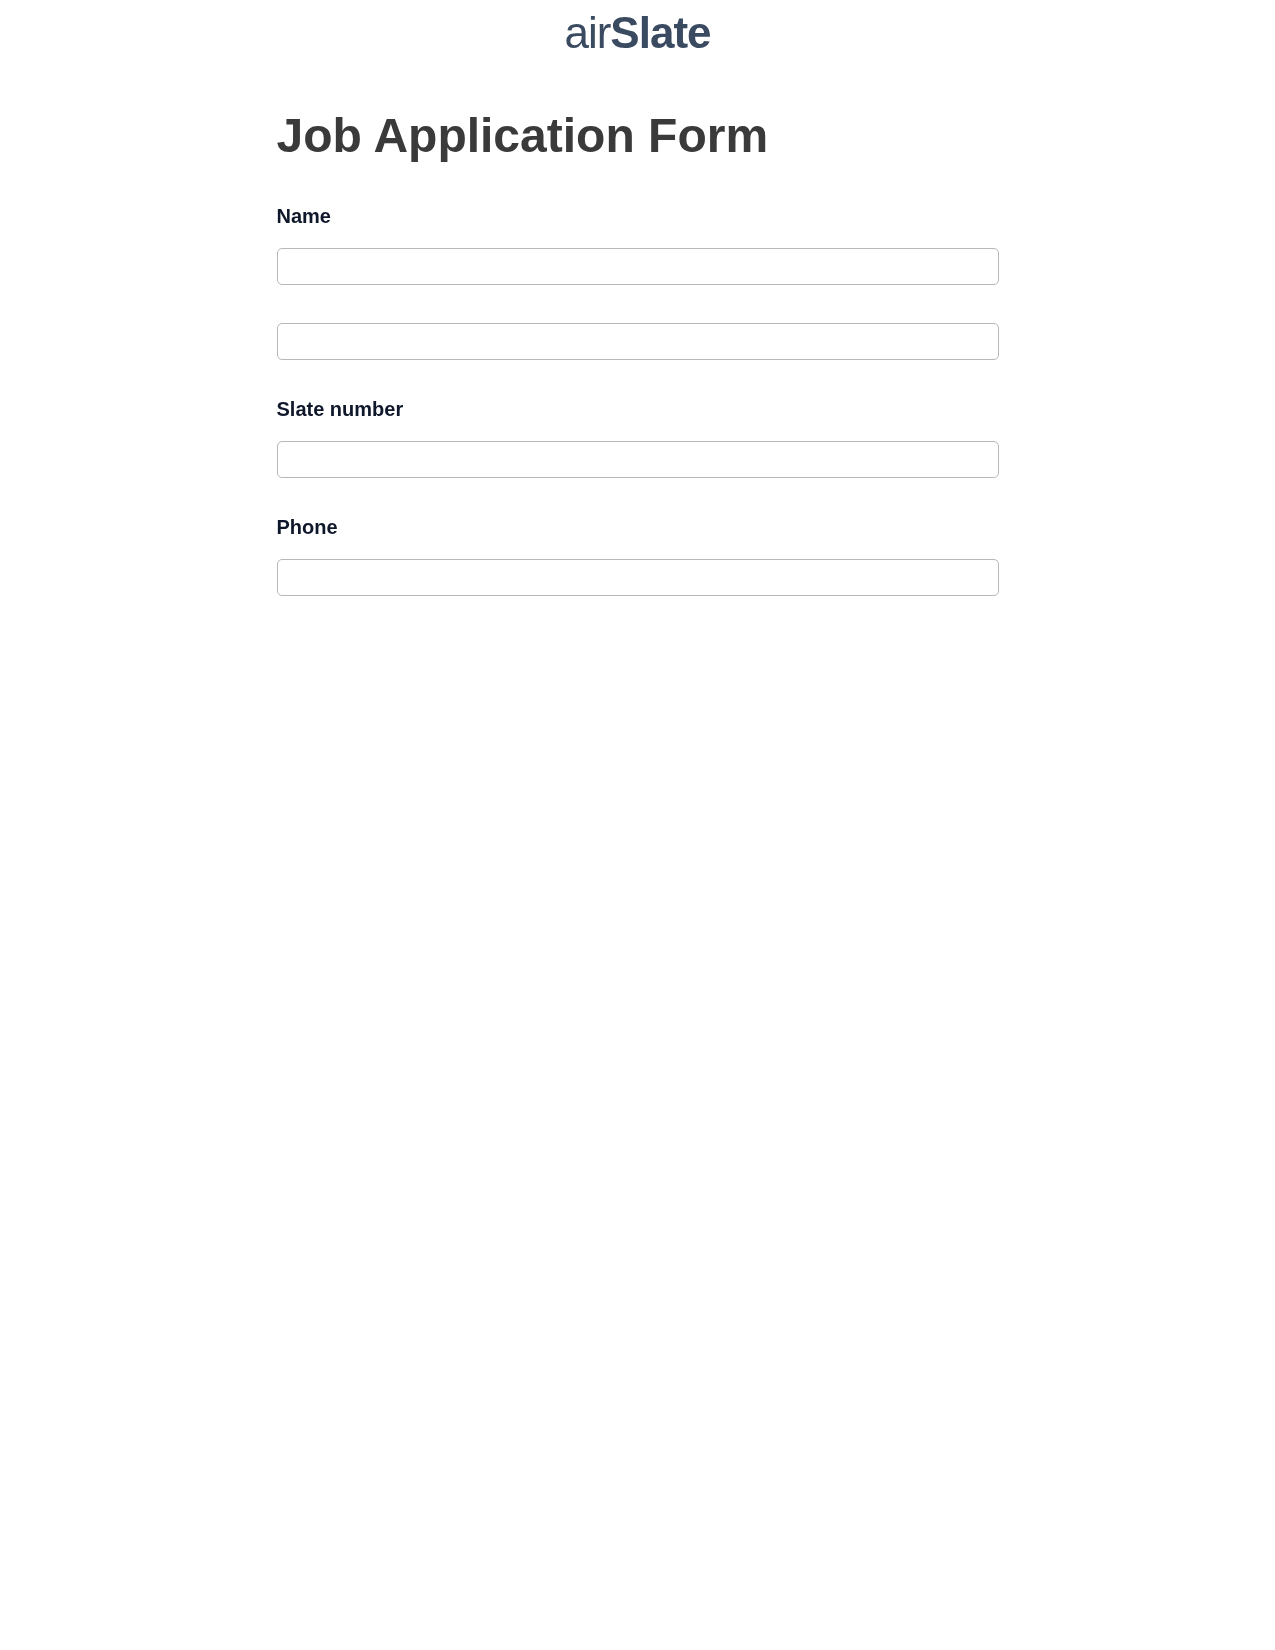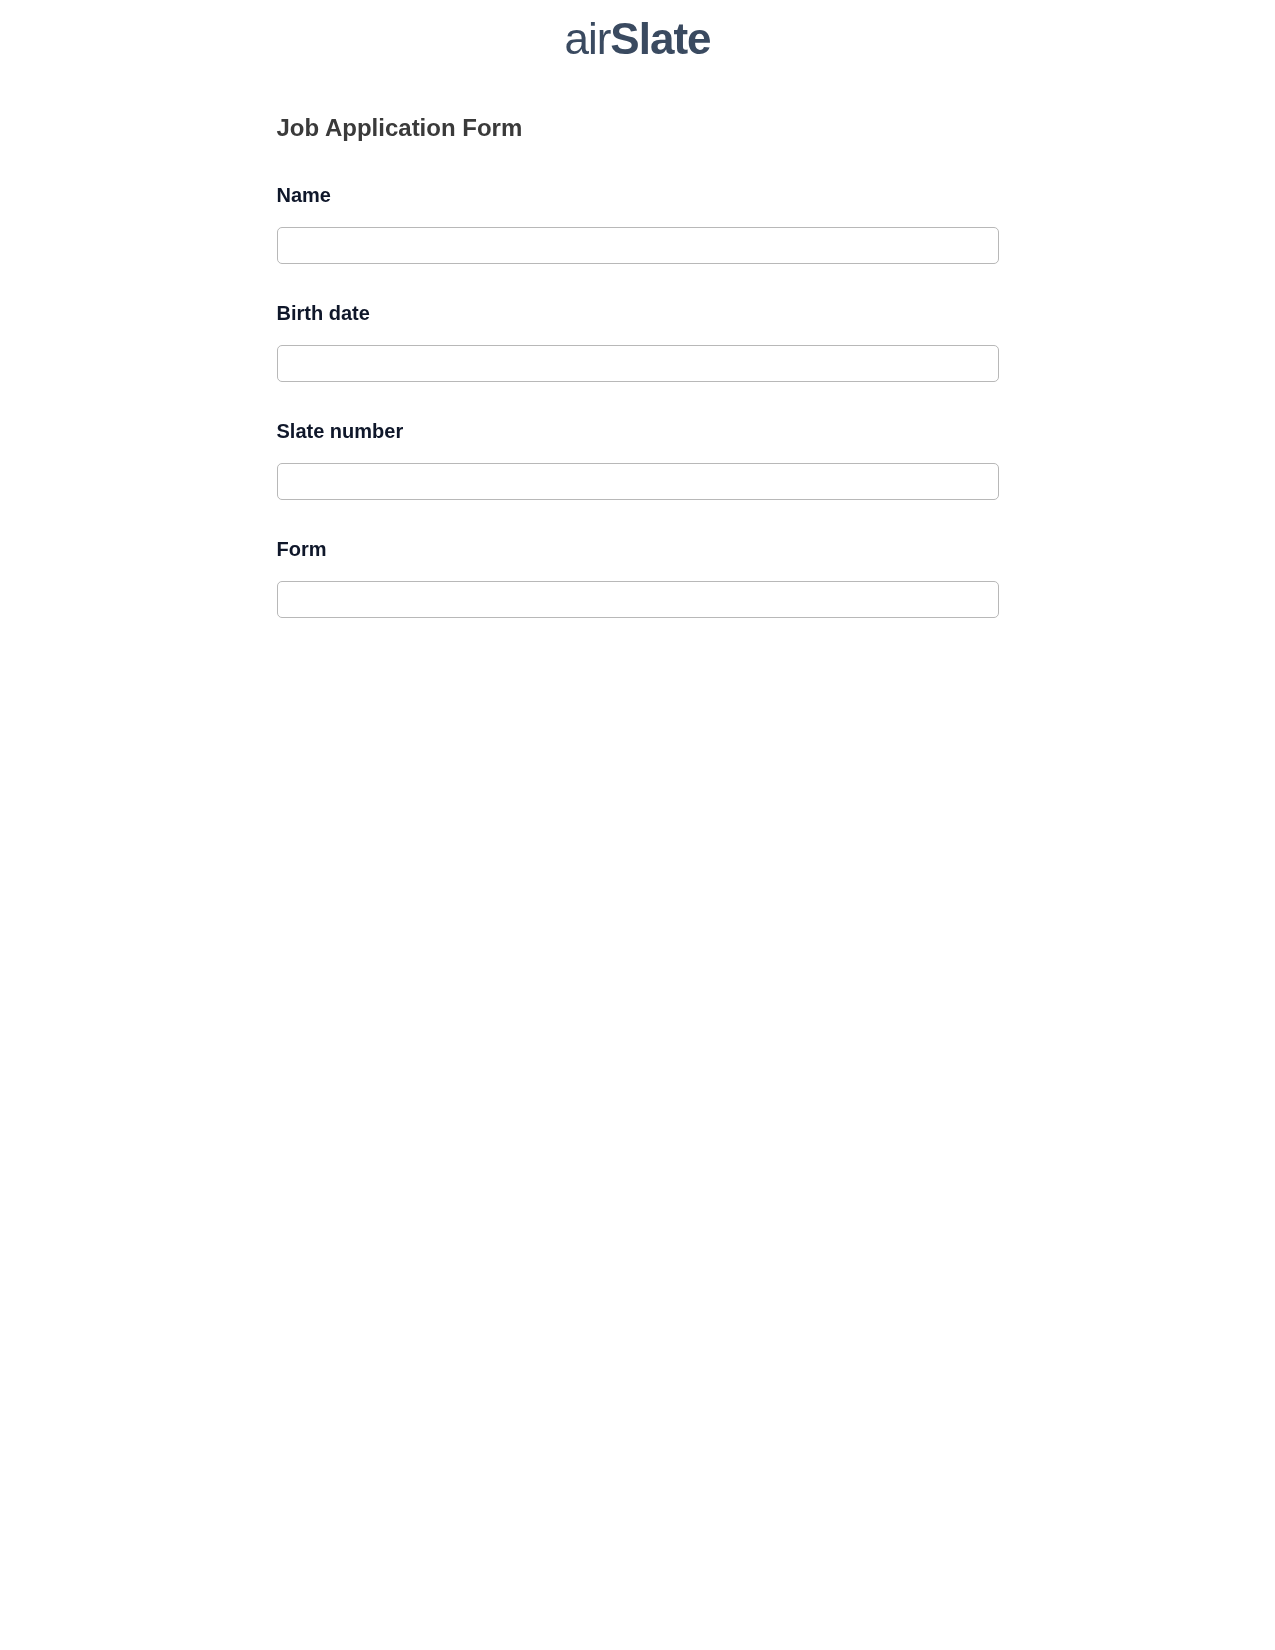--- a/index.html
+++ b/index.html
@@ -11,21 +11,21 @@
     body {
       width: 1275px;
       height: 1650px;
       background: #ffffff;
       font-family: Arial, Helvetica, sans-serif;
       position: relative;
     }
 
     .form-container {
       width: 722px;
-      margin: 14px auto;
+      margin: 8px auto;
     }
 
     .logo {
       text-align: center;
       margin-bottom: 50px;
     }
 
     .logo-text {
       font-size: 44px;
       font-weight: 700;
@@ -35,21 +35,21 @@
 
     .logo-air {
       font-weight: 400;
     }
 
     .logo-slate {
       font-weight: 700;
     }
 
     .form-title {
-      font-size: 24px;
+      font-size: 48px;
       font-weight: 700;
       color: #3a3a3a;
       margin-bottom: 42px;
     }
 
     .form-field {
       margin-bottom: 38px;
     }
 
     .field-label {
@@ -79,26 +79,25 @@
   </div>
 
   <h1 class="form-title">Job Application Form</h1>
 
   <div class="form-field">
     <label class="field-label">Name</label>
     <input type="text" class="field-input" value="" style="">
   </div>
 
   <div class="form-field">
-    <label class="field-label">Birth date</label>
     <input type="text" class="field-input" value="" style="">
   </div>
 
   <div class="form-field">
     <label class="field-label">Slate number</label>
     <input type="text" class="field-input" value="" style="">
   </div>
 
   <div class="form-field">
-    <label class="field-label">Form</label>
+    <label class="field-label">Phone</label>
     <input type="text" class="field-input" value="" style="">
   </div>
 </div>
 
 </body></html>

